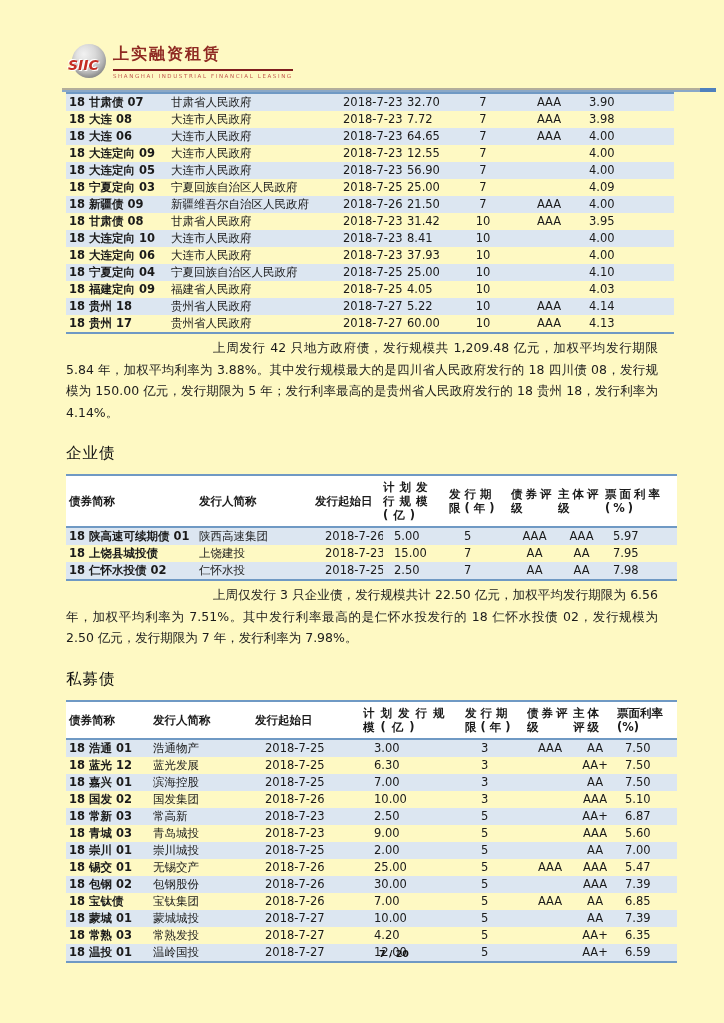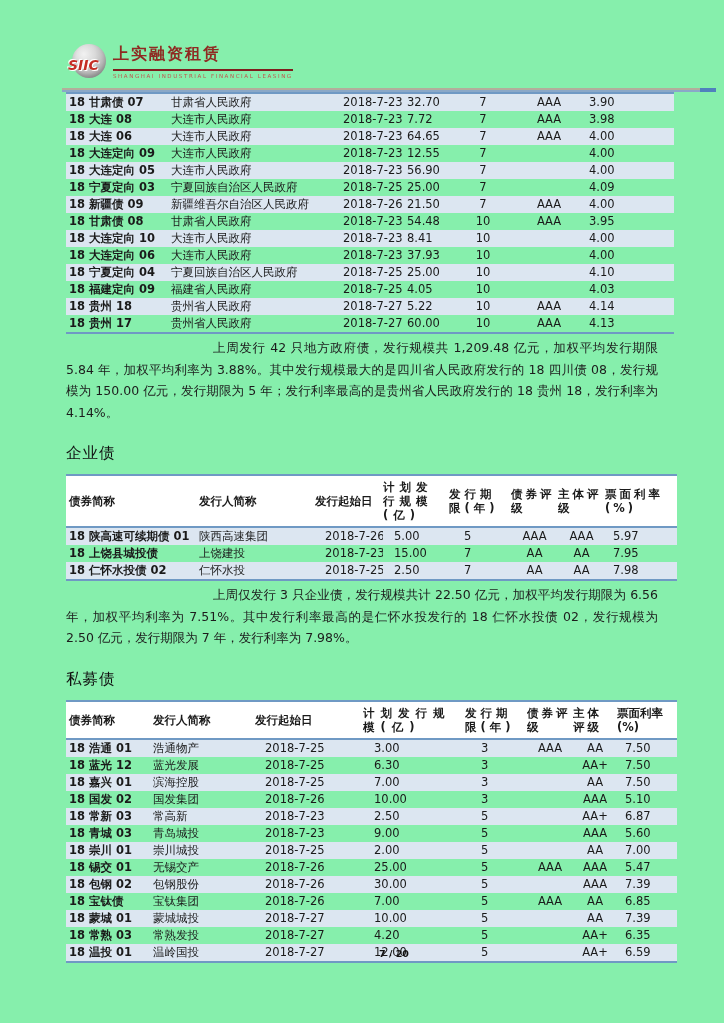--- a/index.html
+++ b/index.html
@@ -4,21 +4,21 @@
 <style>
   html,body{margin:0;padding:0;}
   body{
     width:724px;height:1023px;
     background:#fbfbfa;
     font-family:"DejaVu Sans","Liberation Sans",sans-serif;
     color:#1a1a1a;
     position:relative;
     overflow:hidden;
   }
-  .page{position:absolute;inset:0;background:#86efac;}
+  .page{position:absolute;inset:0;background:#fef9c3;}
 
   
   .logo{position:absolute;left:72px;top:42px;height:44px;display:flex;align-items:flex-start;}
   .logo-badge{
     width:34px;height:34px;border-radius:50%;
     background:radial-gradient(circle at 35% 30%,#f2f2f2 0%,#d9d9d9 35%,#a8a8a8 75%,#8d8d8d 100%);
     position:relative;margin-top:2px;
     box-shadow:inset 0 -3px 4px rgba(0,0,0,.18);
   }
   .logo-badge .siic{
@@ -201,21 +201,21 @@
           <div class="td">2018-7-26</div>
           <div class="td">21.50</div>
           <div class="td">7</div>
           <div class="td">AAA</div>
           <div class="td">4.00</div>
         </div>
         <div class="tr">
           <div class="td">18 甘肃债 08</div>
           <div class="td">甘肃省人民政府</div>
           <div class="td">2018-7-23</div>
-          <div class="td">54.48</div>
+          <div class="td">31.42</div>
           <div class="td">10</div>
           <div class="td">AAA</div>
           <div class="td">3.95</div>
         </div>
         <div class="tr band">
           <div class="td">18 大连定向 10</div>
           <div class="td">大连市人民政府</div>
           <div class="td">2018-7-23</div>
           <div class="td">8.41</div>
           <div class="td">10</div>

